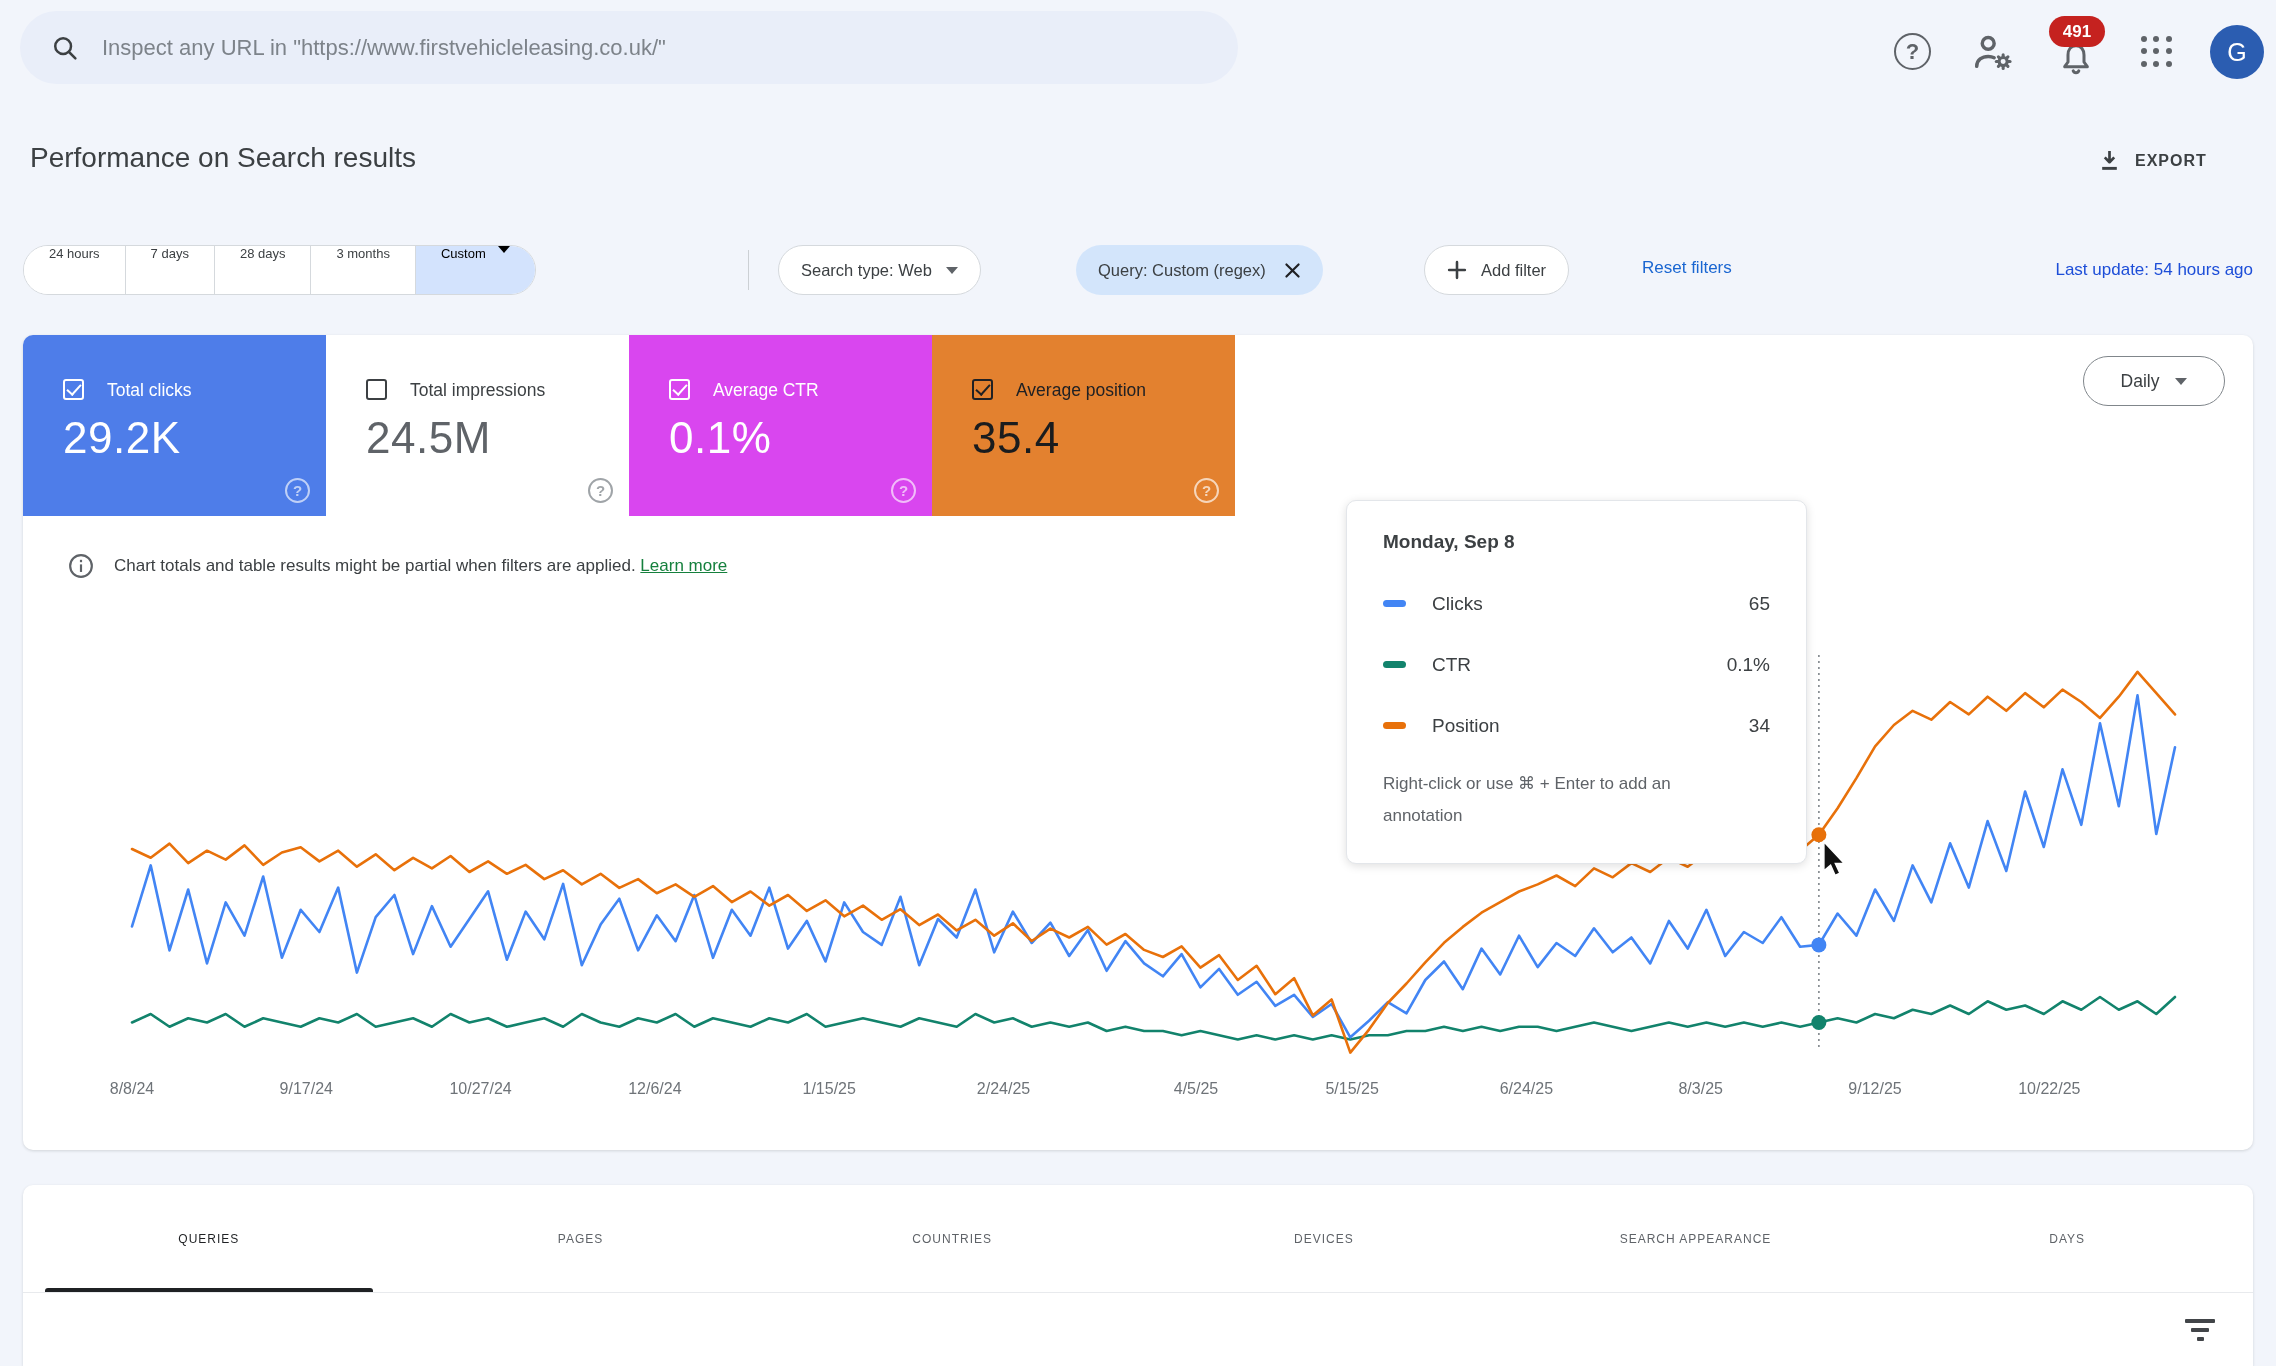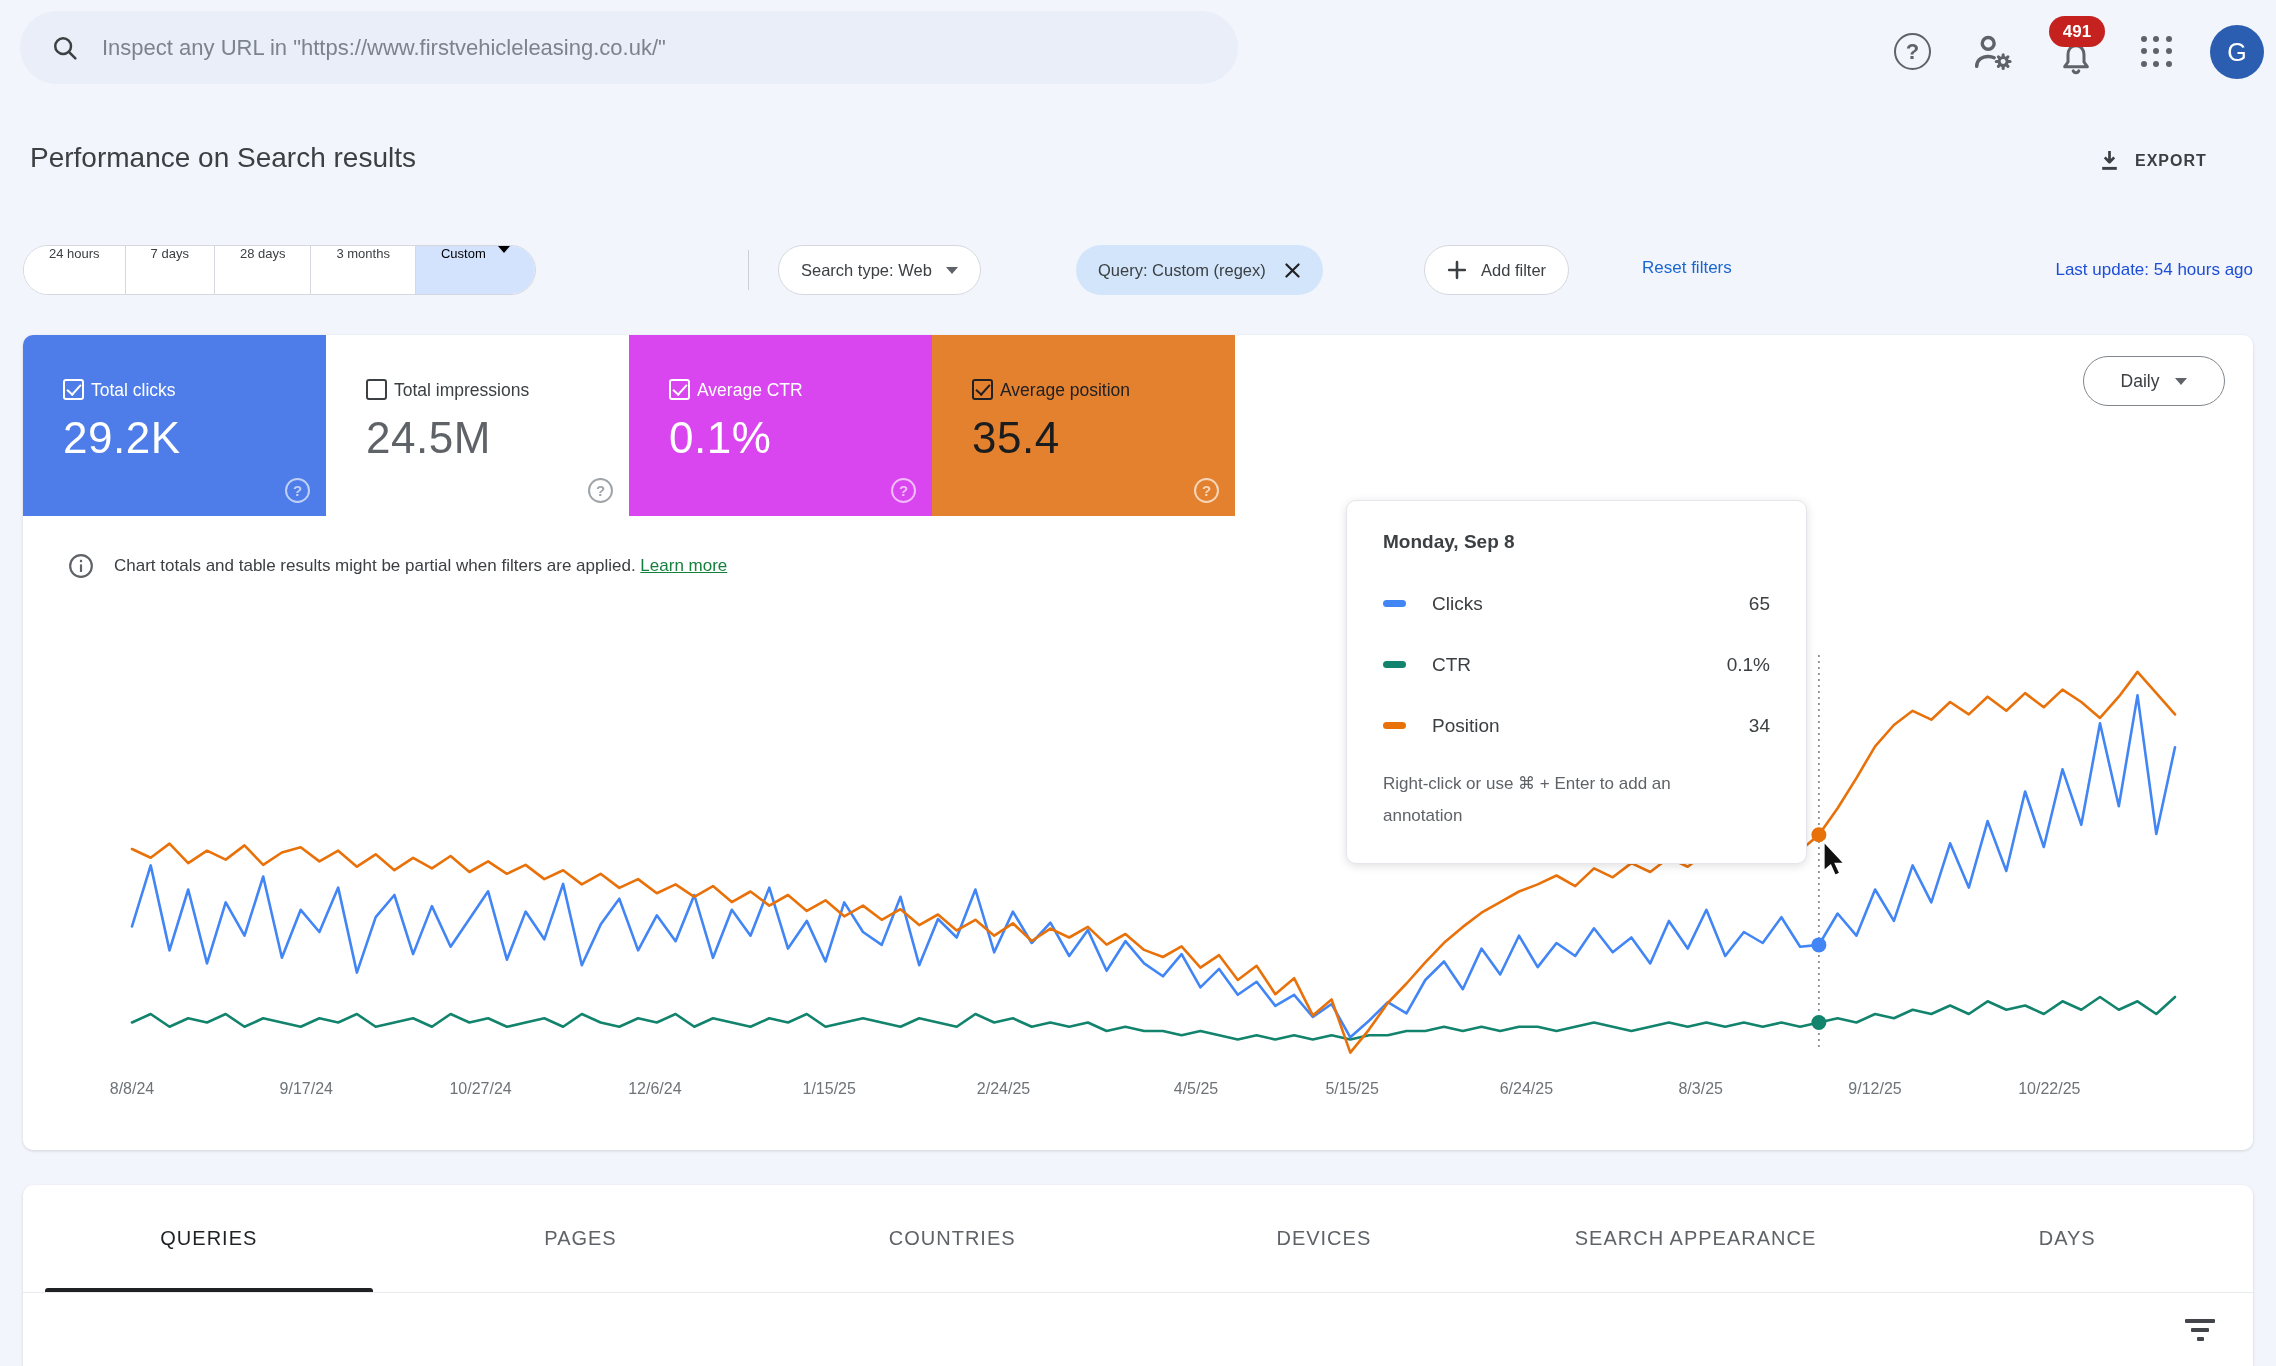--- a/index.html
+++ b/index.html
@@ -94,21 +94,21 @@
   .metric-card.c3 { left:909px; }
   .cb {
     position:absolute; left:40px; top:44px; width:21px; height:21px;
     border:2.5px solid currentColor; border-radius:3px;
   }
   .cb.checked::after {
     content:""; position:absolute; left:5px; top:0px; width:6px; height:12px;
     border-right:2.5px solid currentColor; border-bottom:2.5px solid currentColor;
     transform:rotate(42deg);
   }
-  .metric-label { position:absolute; left:68px; top:45px; font-size:17.5px; }
+  .metric-label { position:absolute; left:84px; top:45px; font-size:17.5px; }
   .metric-value { position:absolute; left:40px; top:78px; font-size:44px; letter-spacing:.5px; }
   .card-help {
     position:absolute; right:16px; bottom:13px; width:25px; height:25px;
     border-radius:50%; border:2px solid; font-size:15px; font-weight:700;
     display:flex; align-items:center; justify-content:center; opacity:.75;
   }
   .daily-btn {
     position:absolute; left:2060px; top:21px; width:142px; height:50px;
     border:1px solid #80868b; border-radius:25px; background:#fff; cursor:pointer;
     display:flex; align-items:center; justify-content:center; gap:16px;
@@ -135,21 +135,21 @@
   .hint { margin-top:12px; width:345px; font-size:17px; line-height:32px; color:#5f6368; }
   
   .card2 {
     position:absolute; left:23px; top:1185px; width:2230px; height:181px;
     background:#fff; border-radius:10px 10px 0 0; box-shadow:0 1px 3px rgba(60,64,67,.18);
   }
   .tabs { display:flex; height:108px; border-bottom:1px solid #e8eaed; }
   .tab {
     flex:1; display:flex; align-items:center; justify-content:center;
     background:none; border:none; cursor:pointer; position:relative;
-    font-family:inherit; font-size:20px; font-weight:500; letter-spacing:1px; color:#5f6368;
+    font-family:inherit; font-size:12px; font-weight:500; letter-spacing:1px; color:#5f6368;
   }
   .tab.active { color:#1f2124; }
   .tab.active::after {
     content:""; position:absolute; bottom:0; left:50%; transform:translateX(-50%);
     width:328px; height:4px; background:#1f2124; border-radius:3px 3px 0 0;
   }
   .funnel { position:absolute; left:2160px; top:132px; width:34px; height:30px; background:none; border:none; cursor:pointer; }
   .funnel i { display:block; margin:0 auto 5px auto; height:4px; background:#424549; border-radius:1px; }
   .funnel .f1 { width:30px; } .funnel .f2 { width:18px; } .funnel .f3 { width:7px; }
   svg.glyph { display:block; }

